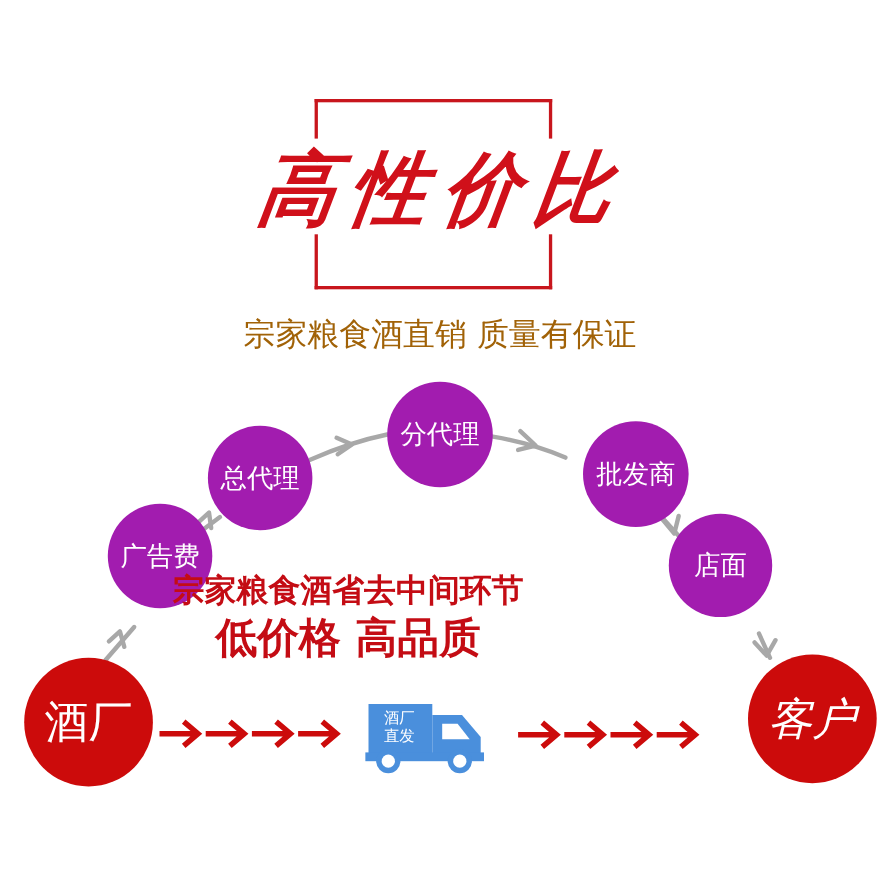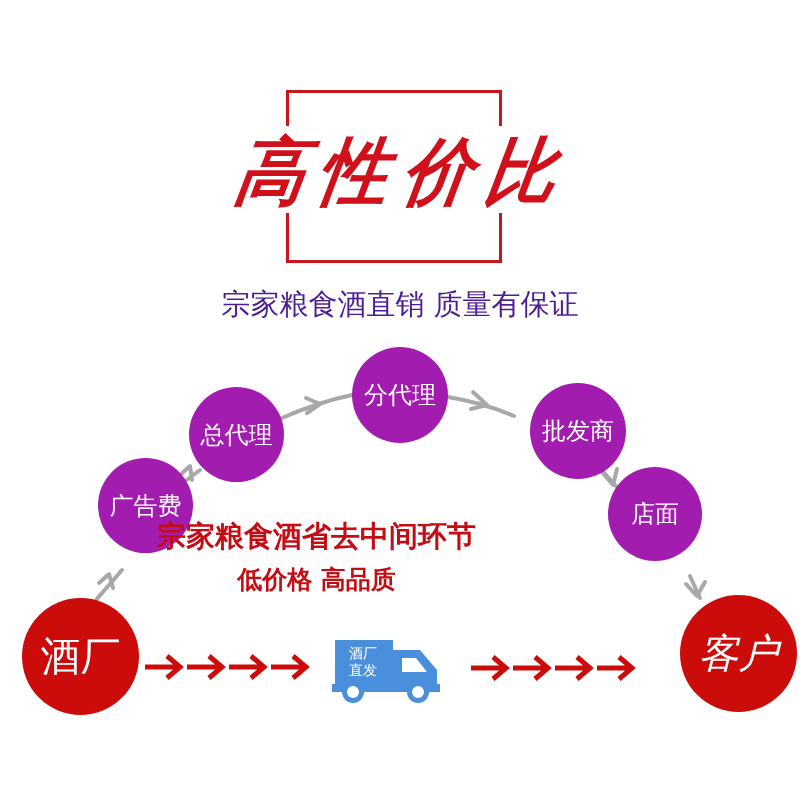--- a/index.html
+++ b/index.html
@@ -6,21 +6,21 @@
   body { width:800px; height:800px; position:relative; overflow:hidden;
          font-family:"DejaVu Sans", sans-serif; }
   .abs { position:absolute; }
   .frame-line { position:absolute; background:#c8161d; }
   .title { position:absolute; left:236px; top:122px; width:320px; height:100px;
            display:flex; align-items:center; justify-content:space-between;
            font-family:"DejaVu Serif", serif; font-weight:bold; font-style:italic;
            font-size:70px; color:#d0101a; letter-spacing:0; line-height:1; }
   .title span { display:inline-block; transform:skewX(-8deg) scaleY(1.05); }
   .subtitle { position:absolute; left:0; width:800px; top:286px; text-align:center;
-              font-size:29px; color:#4c1d95; line-height:36px; font-family:"DejaVu Sans", sans-serif; }
+              font-size:29px; color:#a16207; line-height:36px; font-family:"DejaVu Sans", sans-serif; }
   .circle { position:absolute; border-radius:50%; display:flex; align-items:center; justify-content:center;
             color:#ffffff; font-family:"DejaVu Sans", sans-serif; }
   .circle.light { background:#a21caf; font-size:24px; }
   .circle.dark { background:#cc0b0b; font-size:40px; }
   .center-text { position:absolute; left:0; width:633px; text-align:center;
                  color:#c40c14; font-weight:bold; font-family:"DejaVu Sans", sans-serif; }
   svg { display:block; }
   .truck { position:absolute; left:332px; top:636px; width:110px; height:68px; }
   .truck-label { position:absolute; left:343px; top:645px; width:40px;
                  color:#fff; font-size:14px; line-height:17px; text-align:center; }
@@ -89,21 +89,21 @@
 </div>
 
 <div class="circle dark" style="left:22px; top:598px; width:117px; height:117px;">
   <span>酒厂</span>
 </div>
 <div class="circle dark" style="left:680px; top:595px; width:117px; height:117px;font-style:italic;">
   <span>客户</span>
 </div>
 
 <div class="center-text" style="top:516px; font-size:29px; line-height:40px;">宗家粮食酒省去中间环节</div>
-<div class="center-text" style="top:560px; font-size:25px; line-height:40px;">低价格 高品质</div>
+<div class="center-text" style="top:560px; font-size:38px; line-height:40px;">低价格 高品质</div>
 
 <svg class="abs" style="left:143px; top:652px;" width="170" height="30">
   <g fill="none" stroke="#cc0b0b" stroke-width="5" stroke-linecap="butt" stroke-linejoin="miter">
     <path d="M 2 15 L 36 15 M 24 4 L 37 15 L 24 26"></path>
     <path d="M 44 15 L 78 15 M 66 4 L 79 15 L 66 26"></path>
     <path d="M 86 15 L 120 15 M 108 4 L 121 15 L 108 26"></path>
     <path d="M 128 15 L 162 15 M 150 4 L 163 15 L 150 26"></path>
   </g>
 </svg>
 

